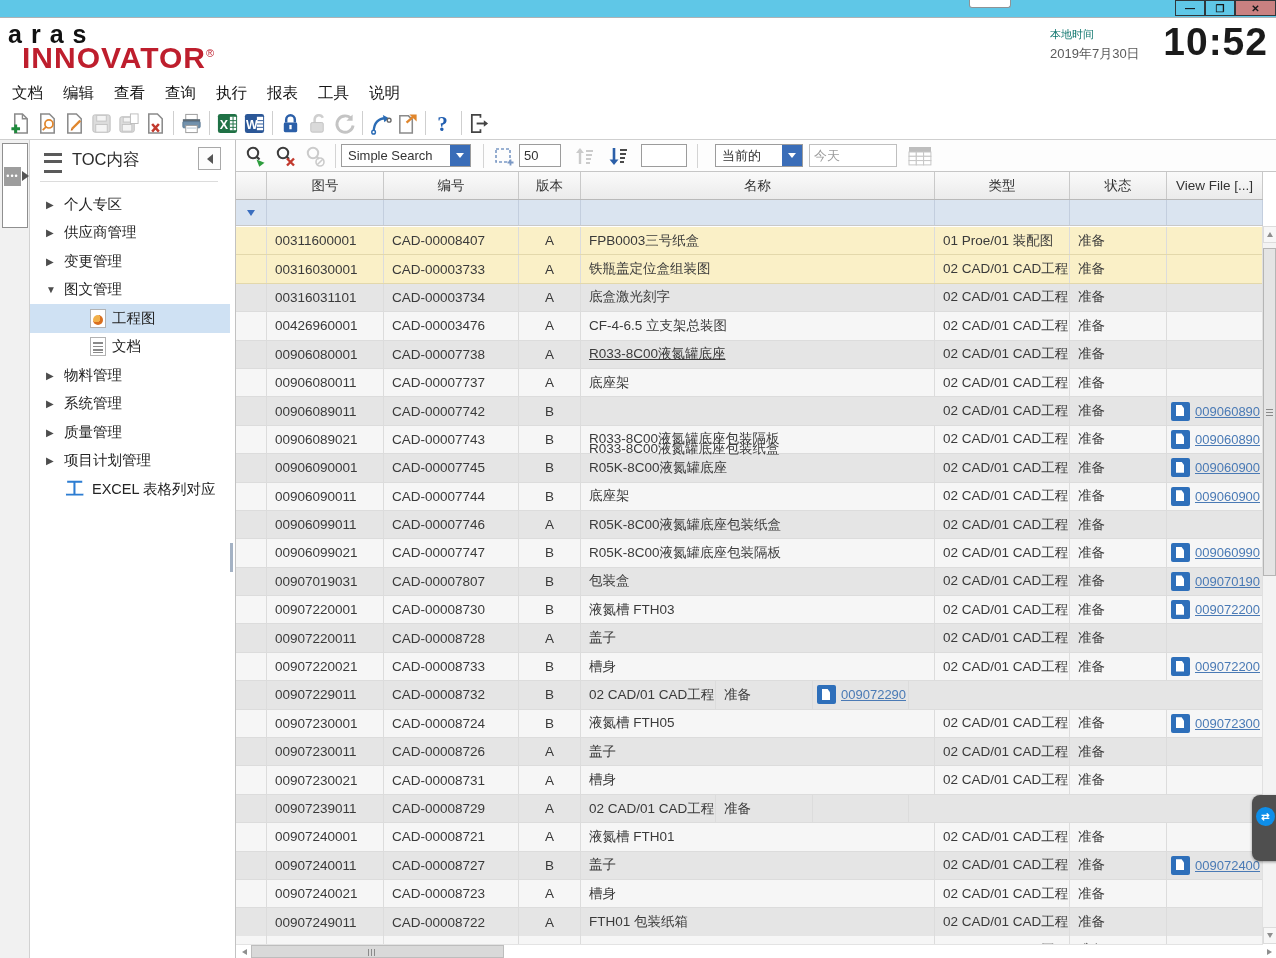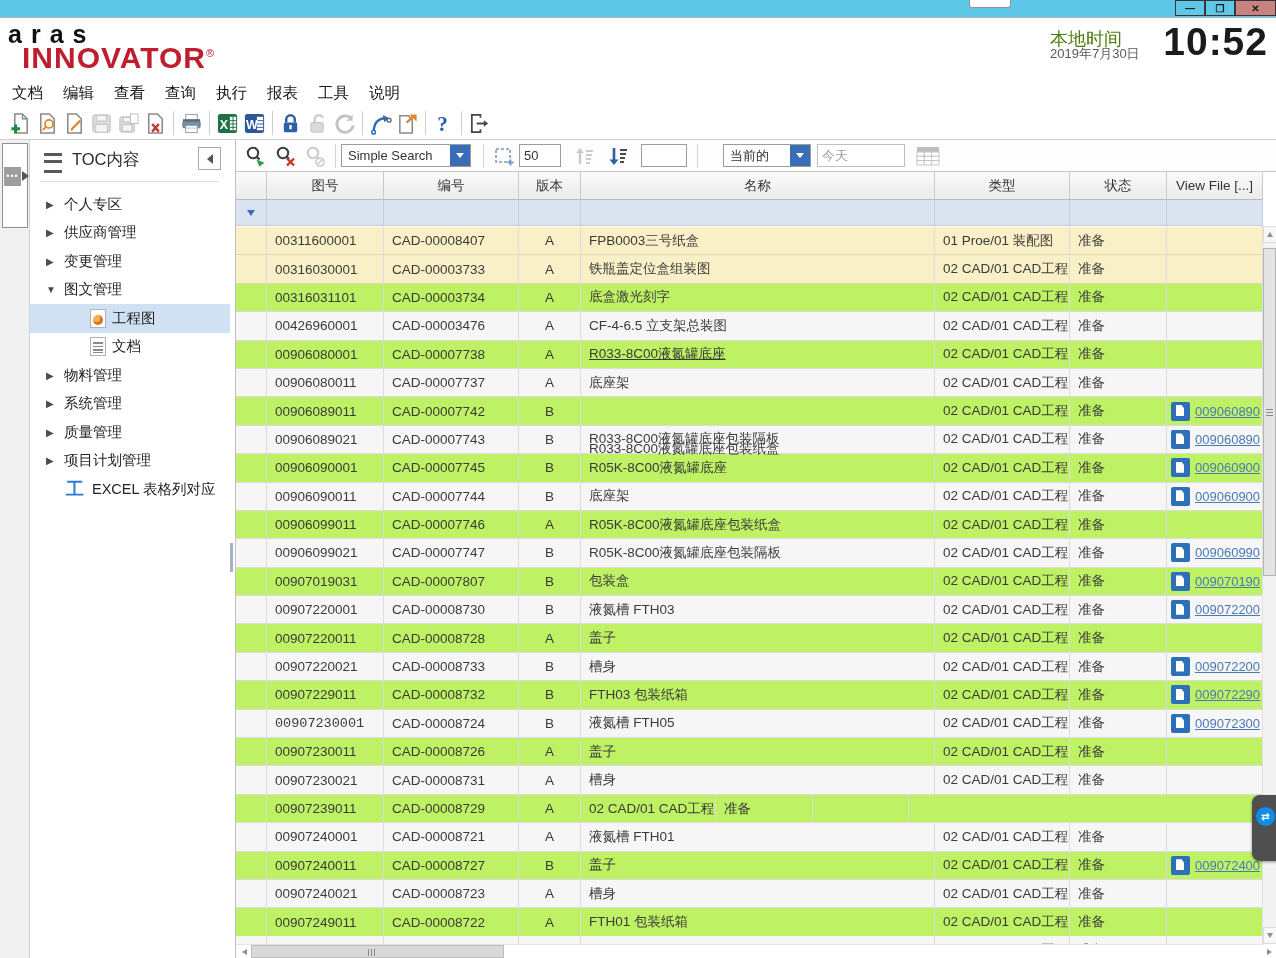--- a/index.html
+++ b/index.html
@@ -17,21 +17,21 @@
   .win-btn.cls{left:1235px;width:41px;background:#c98181;}
   .mini-popup{position:absolute;left:969px;top:0;width:40px;height:7px;background:#fff;
               border:1px solid #8f9396;border-top:none;border-radius:0 0 3px 3px;}
 
   
   .brandbar{left:0;top:18px;width:1276px;height:62px;background:#fff;}
   .logo{position:absolute;left:8px;top:4px;line-height:1;}
   .logo .l1{font-size:25px;font-weight:bold;color:#111;letter-spacing:9px;}
   .logo .l2{font-size:30px;font-weight:800;color:#be1e2d;letter-spacing:1px;margin-top:-4px;margin-left:14px;}
   .logo .reg{font-size:11px;color:#be1e2d;vertical-align:super;font-weight:normal;letter-spacing:0;}
-  .clock-label{position:absolute;left:1050px;top:9px;font-size:18px;color:#4d7c0f;}
+  .clock-label{position:absolute;left:1050px;top:9px;font-size:11px;color:#0f766e;}
   .clock-date{position:absolute;left:1050px;top:27px;font-size:13px;color:#5a5a5a;}
   .clock-time{position:absolute;right:8px;top:2px;font-size:39px;font-weight:600;color:#1b1b1b;letter-spacing:1px;}
 
   
   .menubar{left:0;top:80px;width:1276px;height:27px;display:flex;align-items:center;padding-left:12px;box-sizing:border-box;}
   .menu-item{font-size:15.5px;color:#151515;margin-right:20px;cursor:default;}
 
   
   .toolbar{left:0;top:107px;width:1276px;height:33px;display:flex;align-items:center;padding-left:7px;
            box-sizing:border-box;border-bottom:1px solid #cfcfcf;background:#fff;}
@@ -95,21 +95,21 @@
   
   .thead{position:absolute;left:0;top:32px;width:1027px;height:28px;display:flex;
          background:linear-gradient(#fafafa,#ebebeb);border-bottom:1px solid #b9b9b9;box-sizing:border-box;}
   .hc{display:flex;align-items:center;justify-content:center;font-size:13.5px;color:#333;
       border-right:1px solid #c9c9c9;box-sizing:border-box;height:100%;white-space:nowrap;overflow:hidden;}
   .filter-row{position:absolute;left:0;top:60px;width:1027px;height:26px;display:flex;background:#dae4f0;
               border-bottom:1px solid #c9c9c9;box-sizing:border-box;}
   .fc{border-right:1px solid #c3cede;box-sizing:border-box;height:100%;display:flex;align-items:center;justify-content:center;}
   .fdrop{width:0;height:0;border-left:4.5px solid transparent;border-right:4.5px solid transparent;border-top:6px solid #3a6ebf;}
   .rows{position:absolute;left:0;top:87px;width:1027px;height:710px;overflow:hidden;}
-  .row{height:28.4px;display:flex;background:#bef264;border-bottom:1px solid #dcdcdc;box-sizing:border-box;}
+  .row{height:28.4px;display:flex;background:#e5e5e5;border-bottom:1px solid #dcdcdc;box-sizing:border-box;}
   .row.alt{background:#f6f6f6;}
   .row.sel{background:#faf0c7;border-bottom:1px solid #e3d8ab;}
   .tc{display:flex;align-items:center;font-size:13.5px;color:#3a3a3a;border-right:1px solid #dcdcdc;
       box-sizing:border-box;height:100%;white-space:nowrap;overflow:hidden;padding:0 0 0 8px;}
   .tc.center{justify-content:center;padding:0;}
   .tc.c0{padding:0;}
   .ficon{width:19px;height:19px;background:#2e6fba;border-radius:2px;position:relative;flex:0 0 19px;margin-right:5px;}
   .ficon::after{content:"";position:absolute;left:5px;top:3.5px;width:8px;height:11px;background:#fff;
        clip-path:polygon(0 0,70% 0,100% 30%,100% 100%,0 100%);}
   .flink{font-size:13px;color:#4a7ab5;text-decoration:underline;white-space:nowrap;overflow:hidden;}
@@ -420,21 +420,21 @@
           </span>
         <span class="gbtn" style="margin-left:4px">
             <svg viewBox="0 0 24 24" width="24" height="24">
               <path d="M8 4v12" stroke="#2b5fa8" stroke-width="2.6"></path>
               <path d="M8 21l-4.5-5.5h9z" fill="#2b5fa8"></path>
               <path d="M14 6h7M14 10h6M14 14h5M14 18h4" stroke="#4a4a4a" stroke-width="2"></path>
             </svg>
           </span>
         <input class="ginput" style="width: 46px; margin-left: 8px;" value="">
         <span class="gsep" style="margin-left:10px"></span>
-        <div class="ddl" style="width:88px;margin-left:20px">
+        <div class="ddl" style="width:88px;margin-left:12px">
           <span class="val">当前的</span>
           <span class="btn">
               <i></i>
             </span>
         </div>
         <input class="ginput dis" style="width: 88px; margin-left: 6px;" value="今天">
         <span class="gbtn" style="margin-left:8px">
             <svg viewBox="0 0 26 24" width="26" height="24">
               <rect x="2" y="3" width="22" height="5" fill="#bdbdbd"></rect>
               <g fill="#fff" stroke="#c6c6c6">
@@ -657,31 +657,30 @@
             <div class="tc" style="width: 96px; padding-left: 4px;">
               <span class="ficon"></span>
               <span class="flink">009072200</span>
             </div>
           </div>
           <div class="row">
             <div class="tc c0" style="width: 31px;"></div>
             <div class="tc c1" style="width: 117px;">00907229011</div>
             <div class="tc c2" style="width: 135px;">CAD-00008732</div>
             <div class="tc c3 center" style="width: 62px;">B</div>
-            <div class="tc c4" style="width: 354px;">FTH03 包装纸箱</div>
             <div class="tc c5" style="width: 135px;">02 CAD/01 CAD工程图</div>
             <div class="tc c6" style="width: 97px;">准备</div>
             <div class="tc" style="width: 96px; padding-left: 4px;">
               <span class="ficon"></span>
               <span class="flink">009072290</span>
             </div>
           </div>
           <div class="row alt">
             <div class="tc c0" style="width: 31px;"></div>
-            <div class="tc c1" style="width: 117px; font-family: Liberation Mono, monospace;">00907230001</div>
+            <div class="tc c1" style="width: 117px;">00907230001</div>
             <div class="tc c2" style="width: 135px;">CAD-00008724</div>
             <div class="tc c3 center" style="width: 62px;">B</div>
             <div class="tc c4" style="width: 354px;">液氮槽 FTH05</div>
             <div class="tc c5" style="width: 135px;">02 CAD/01 CAD工程图</div>
             <div class="tc c6" style="width: 97px;">准备</div>
             <div class="tc" style="width: 96px; padding-left: 4px;">
               <span class="ficon"></span>
               <span class="flink">009072300</span>
             </div>
           </div>

